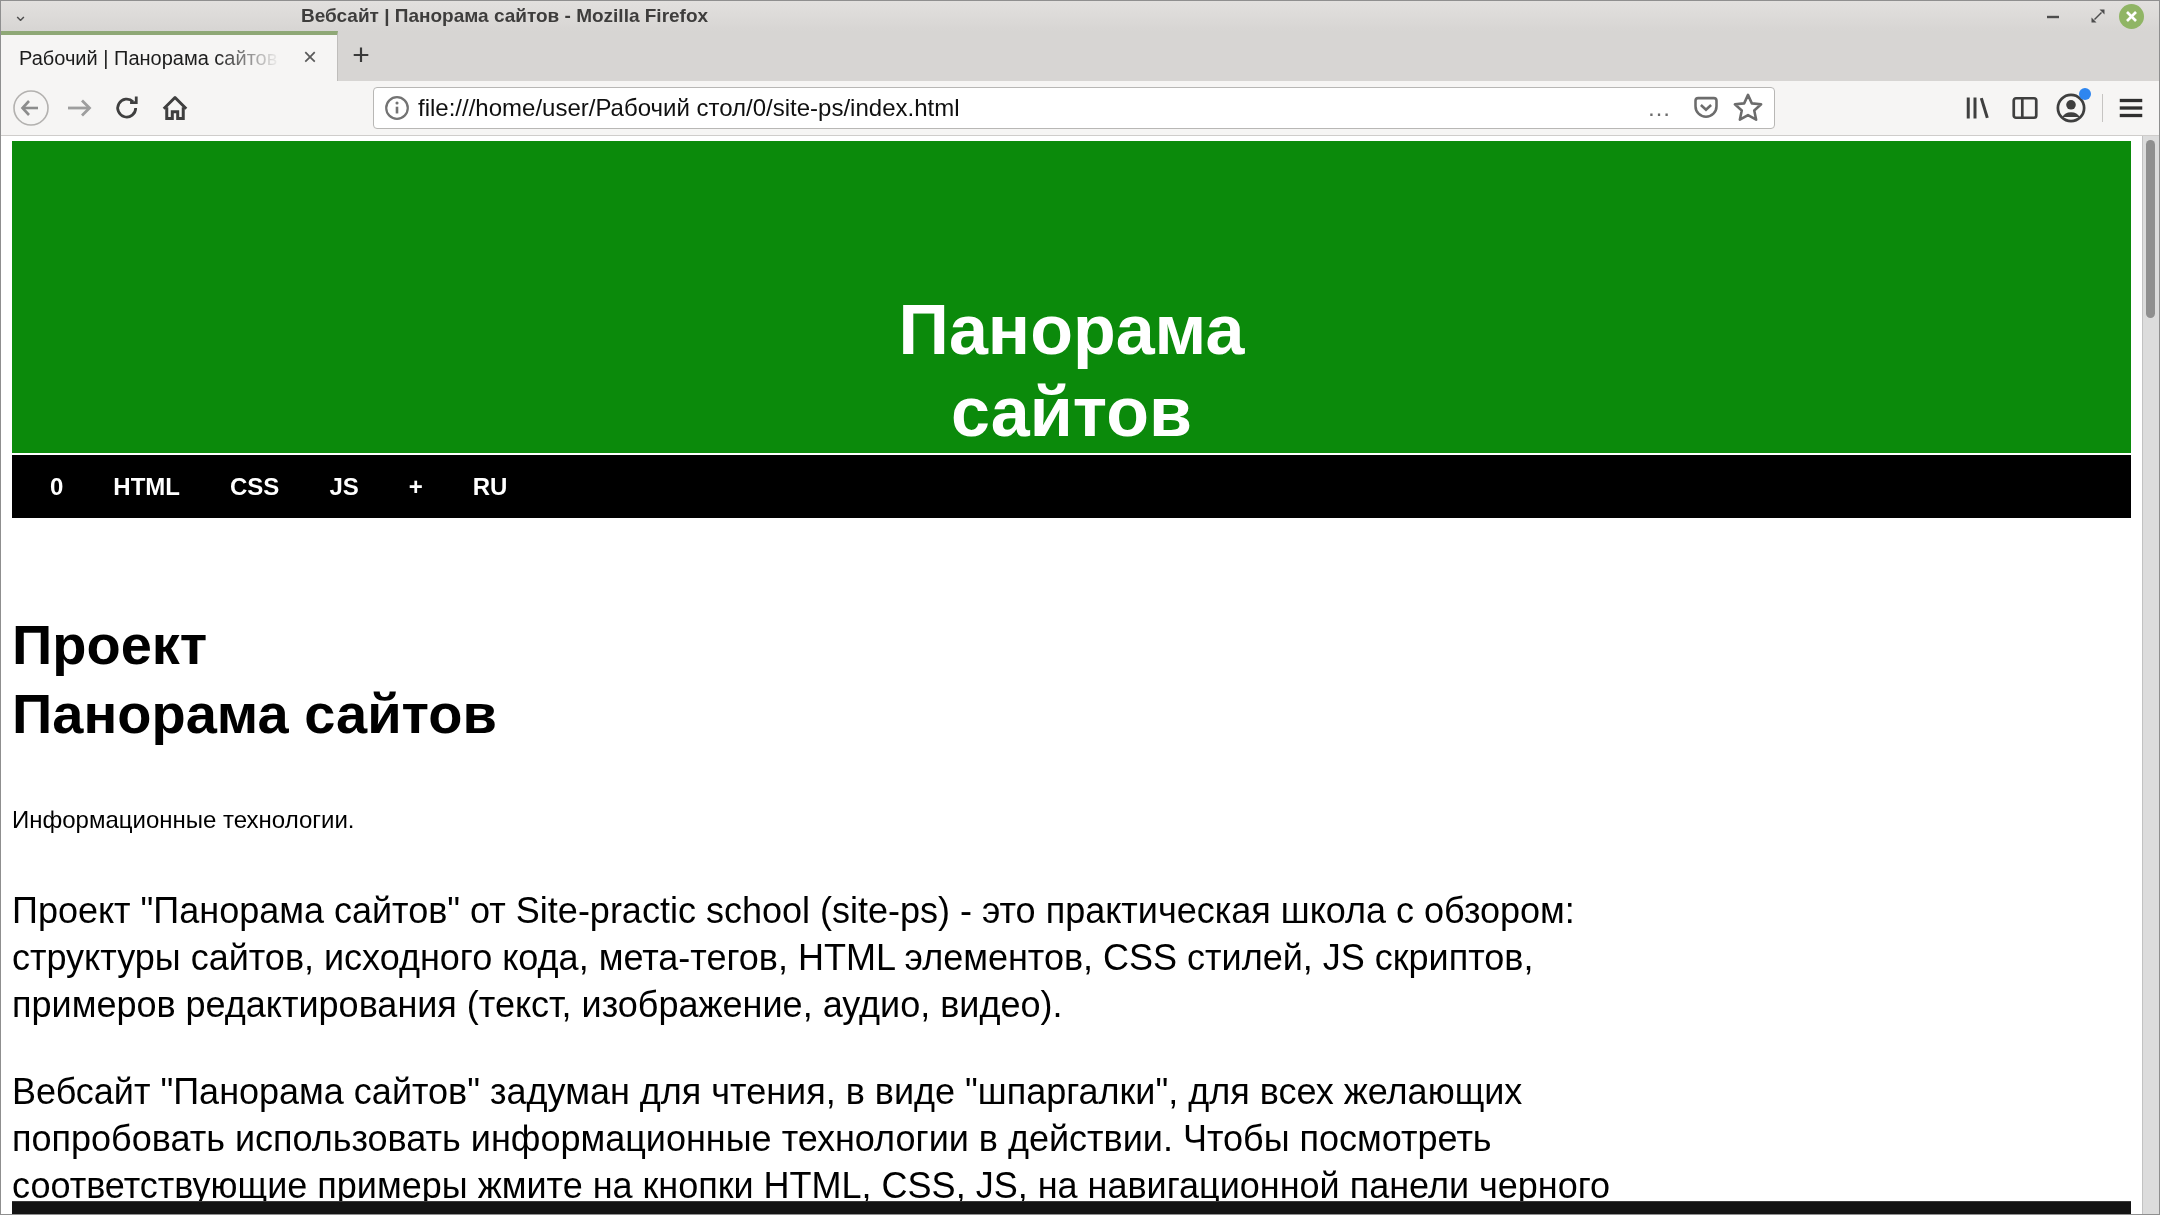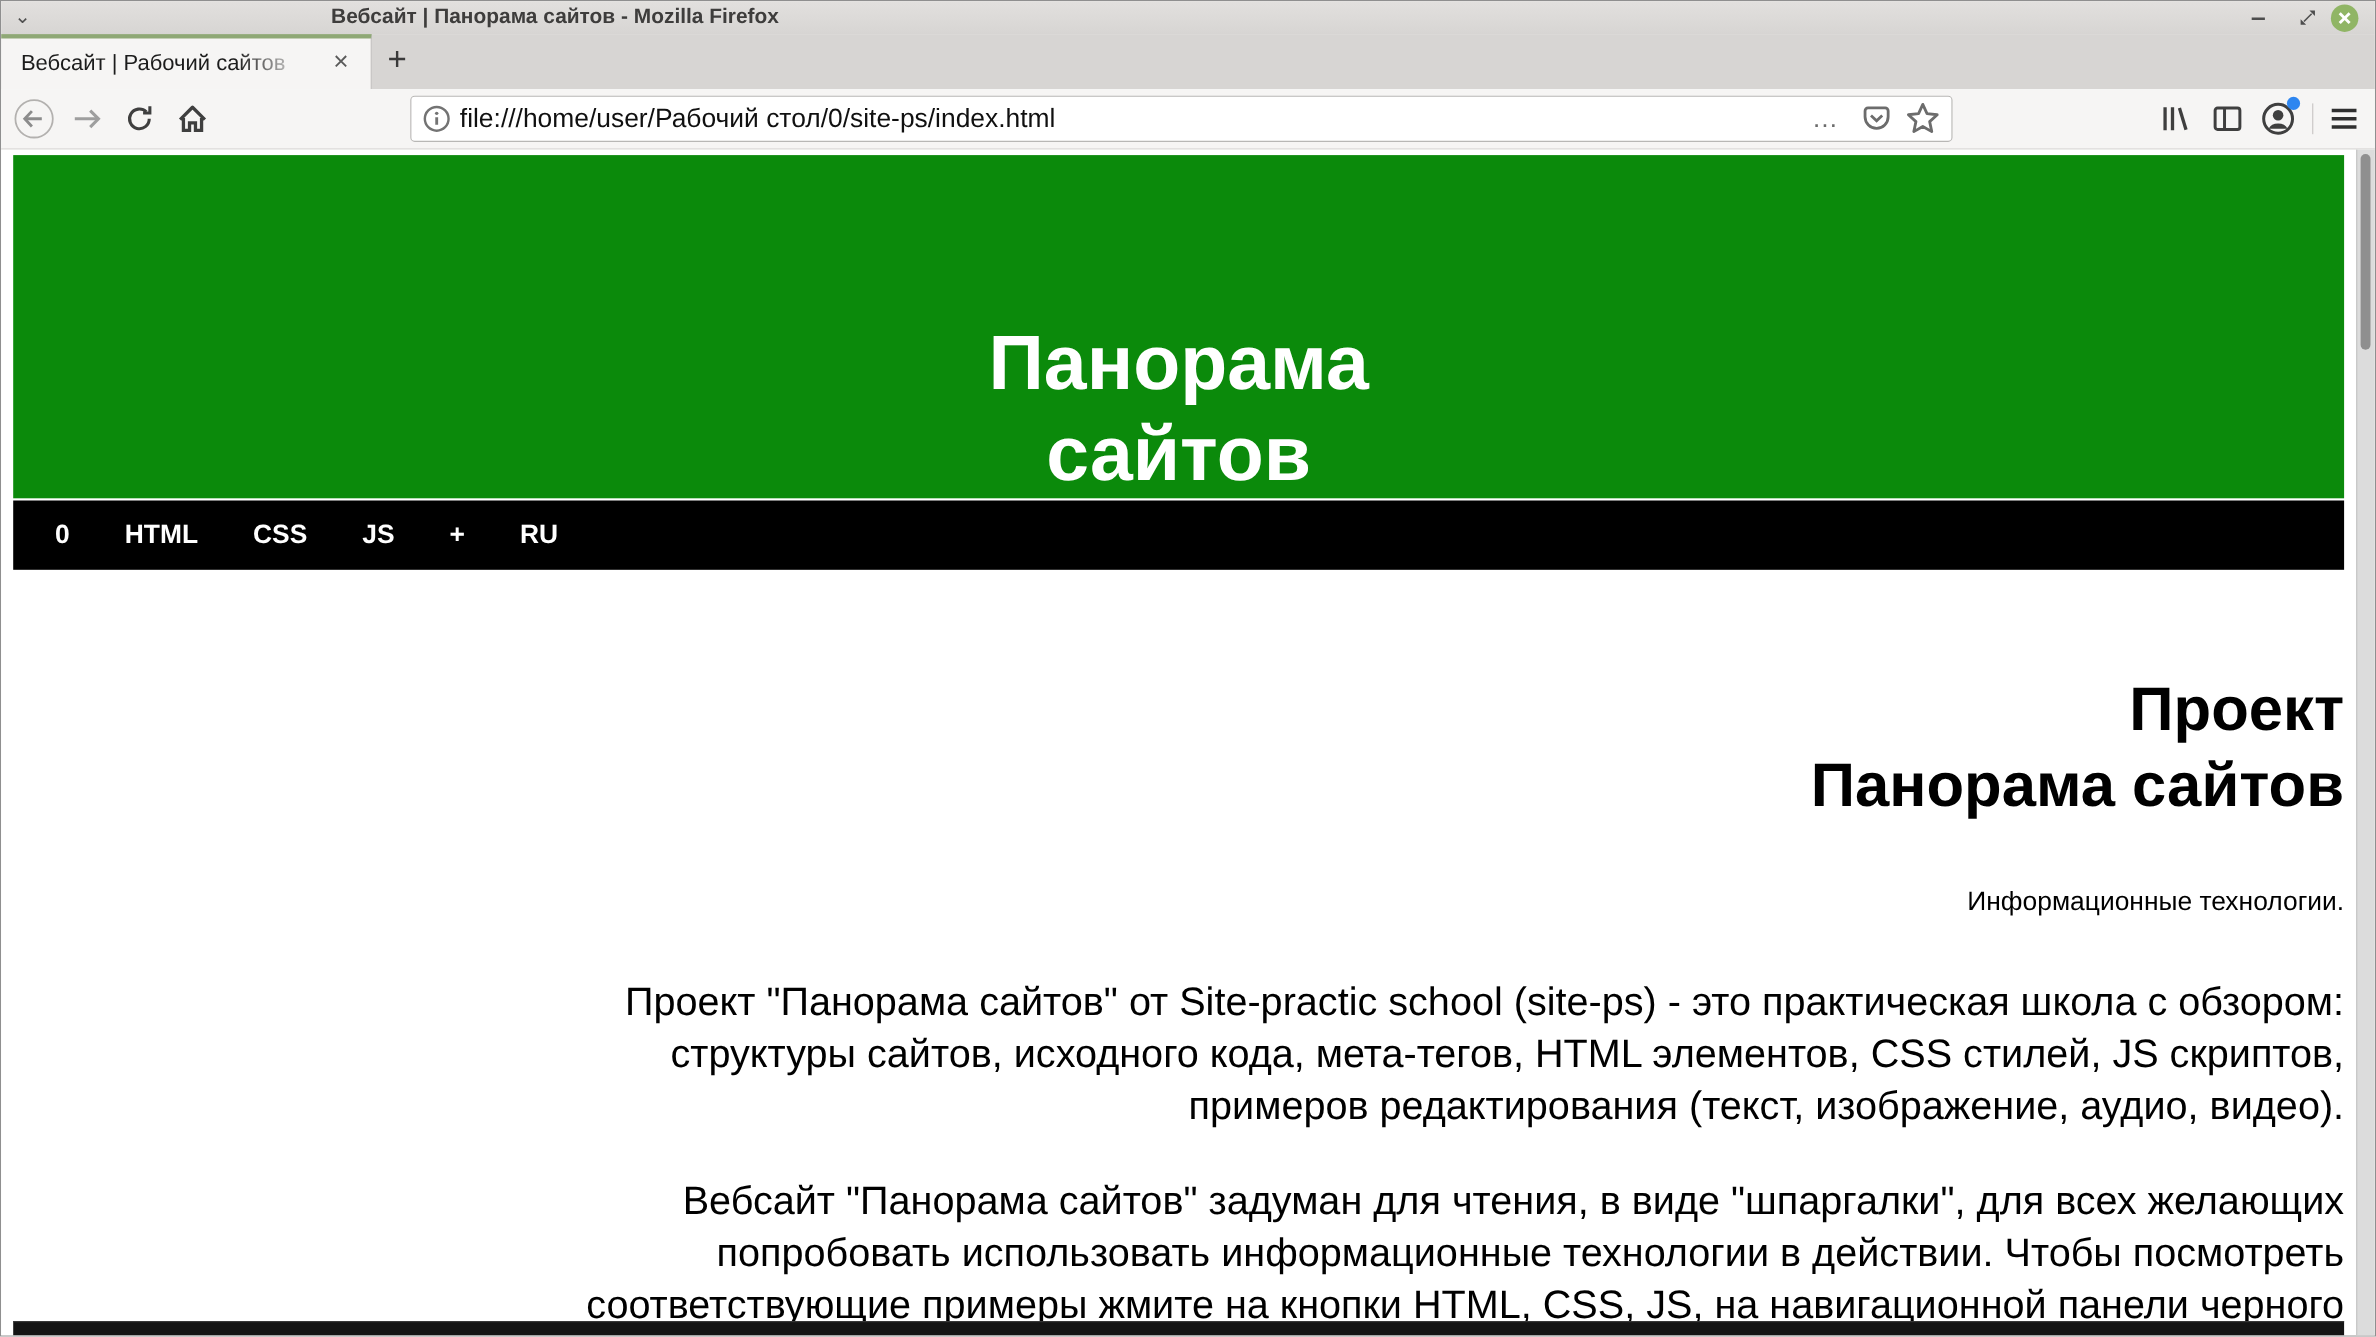--- a/index.html
+++ b/index.html
@@ -51,21 +51,21 @@
     border-left:1px solid #c2c2c2;}
   .scroll-thumb{position:absolute;left:3px;top:4px;width:9px;height:178px;background:#8f8f8f;border-radius:5px;}
   .doc{position:absolute;left:11px;right:28px;top:0;}
   .site-header{margin-top:5px;height:312px;background:var(--header-green,#0b8a0b);
     display:flex;align-items:flex-end;justify-content:center;}
   .site-header h1{margin:0;font-size:70px;line-height:82px;font-weight:bold;color:#ffffff;
     text-align:center;white-space:pre-line;}
   .site-nav{margin-top:2px;height:63px;background:var(--nav-black,#000);
     display:flex;align-items:center;gap:50px;padding-left:38px;}
   .site-nav a{color:#fff;font-size:24px;font-weight:bold;text-decoration:none;cursor:pointer;}
-  .main{ text-align:right;color:#000;}
+  .main{ text-align:left;color:#000;}
   .main h2{margin:92px 0 0;font-size:56px;line-height:69px;font-weight:bold;white-space:pre-line;}
   .subtitle{margin:48px 0 0;font-size:24px;line-height:47px;}
   .para{margin:44px 0 0;font-size:36px;line-height:47px;white-space:pre-line;}
   .para.second{margin-top:40px;}
   .footer-strip{position:absolute;left:11px;right:28px;bottom:0;height:13px;background:#141414;
     border-top:1px solid #3a3a3a;}
   svg{display:block;}
 </style>
 </head>
 <body>
@@ -96,21 +96,21 @@
         <svg width="13" height="13" viewBox="0 0 13 13">
           <line x1="2" y1="2" x2="11" y2="11" stroke="#ffffff" stroke-width="2.6"></line>
           <line x1="11" y1="2" x2="2" y2="11" stroke="#ffffff" stroke-width="2.6"></line>
         </svg>
       </span>
     </div>
   </div>
 
   <div class="tabbar">
     <div class="tab">
-      <span class="tab-label">Вебсайт | Рабочий сайтов</span>
+      <span class="tab-label">Рабочий | Панорама сайтов</span>
       <span class="tab-close">×</span>
     </div>
     <div class="newtab">+</div>
   </div>
 
   <div class="toolbar">
     <div class="tool-ic" style="left:10px;width:40px;">
       <span>
         <svg width="38" height="38" viewBox="0 0 38 38">
           <circle cx="19" cy="19" r="17" fill="none" stroke="#b3b1af" stroke-width="1.6"></circle>

